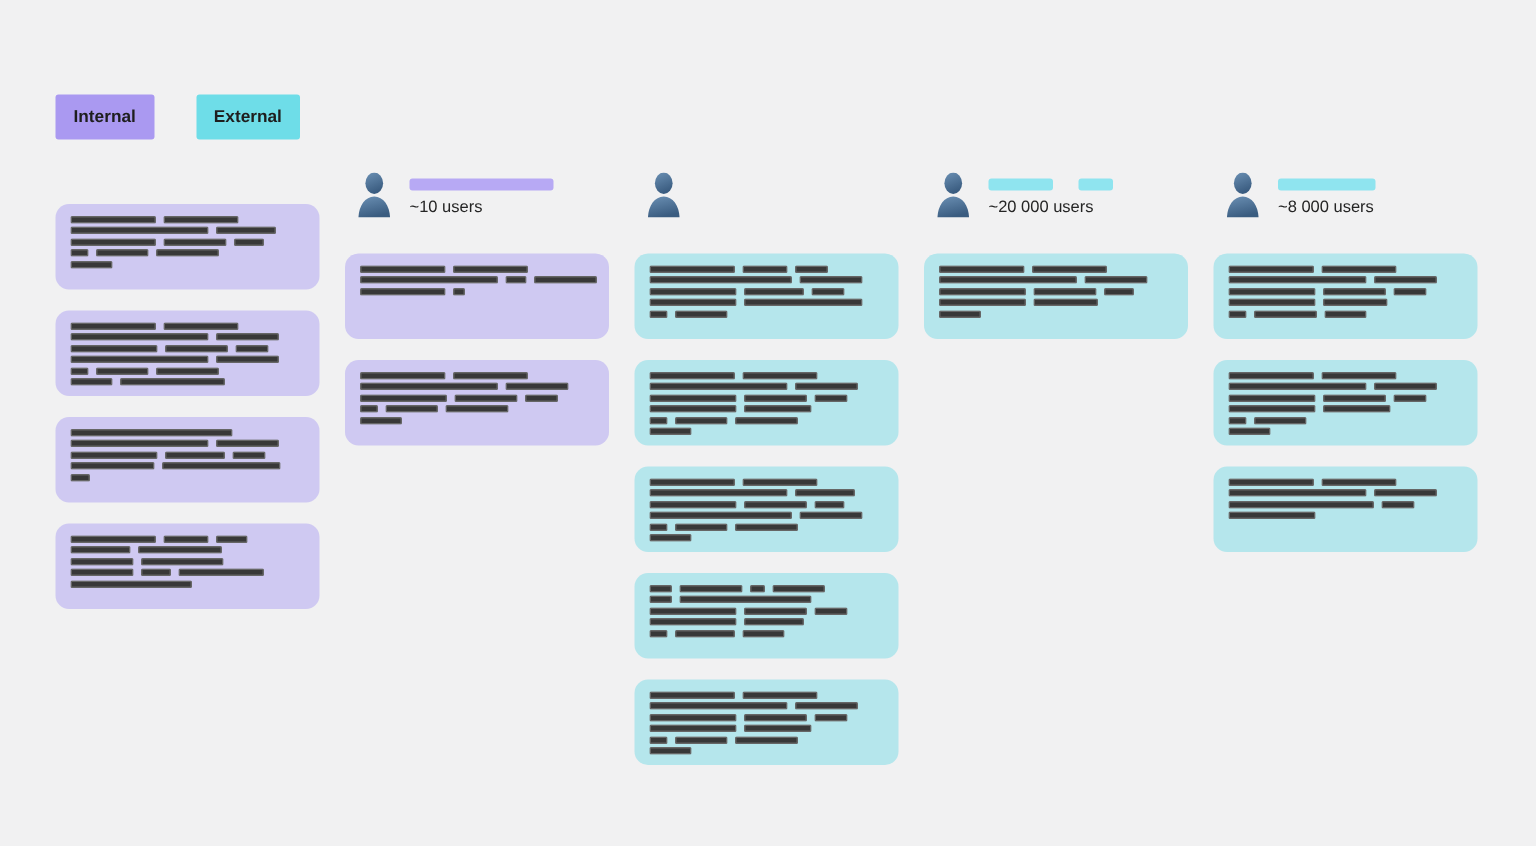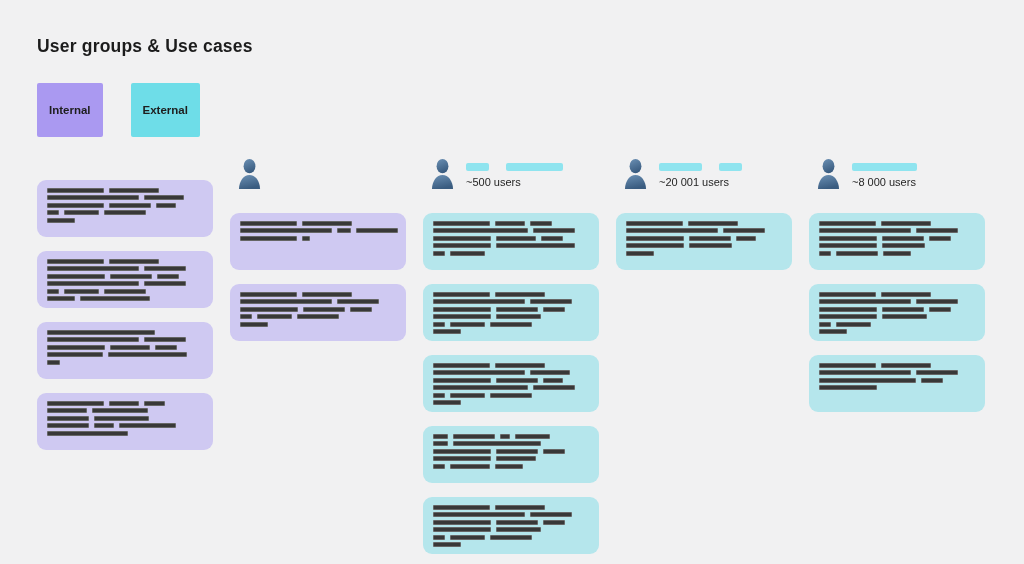--- a/index.html
+++ b/index.html
@@ -4,21 +4,21 @@
 <style>
   html,body{margin:0;padding:0}
   body{
     width:1024px;height:564px;overflow:hidden;
     background:#f1f1f2;
     font-family:"Liberation Sans", sans-serif;
   }
   .canvas{padding:36px 0 0 37px;position:relative}
   .page-title{margin:0;font-size:17.5px;line-height:20px;font-weight:700;color:#1c1c1c;letter-spacing:.2px}
   .legend{display:flex;gap:28px;margin-top:27px}
-  .chip{height:22px;padding:16px 12px;display:inline-flex;align-items:center;
+  .chip{height:22px;padding:4px 12px;display:inline-flex;align-items:center;
         font-size:11.5px;font-weight:700;color:#1e1e1e;border-radius:2px}
   .columns{display:flex;gap:17px;margin-top:22px}
   .column{width:176px;flex:none}
   .col-header{display:flex;height:33px}
   .person{width:23px;height:30px;margin-left:8px;flex:none}
   .header-right{margin-left:12px;padding-top:4px}
   .bars{display:flex;gap:17px;height:8px}
   .hbar{height:8px;border-radius:2px;flex:none}
   .users-label{font-size:11px;color:#252525;margin-top:5px;white-space:nowrap}
   .cards{margin-top:21px}
@@ -36,21 +36,20 @@
 <svg width="0" height="0" style="position:absolute" aria-hidden="true">
   <defs>
     <linearGradient id="persongrad" x1="0" y1="0" x2="0.35" y2="1">
       <stop id="pg-top" offset="0" stop-color="#6b90b4"></stop>
       <stop id="pg-bottom" offset="1" stop-color="#3a5c80"></stop>
     </linearGradient>
   </defs>
 </svg>
 
 <div class="canvas">
-  <h1 class="page-title">User groups &amp; Use cases</h1>
 
   <div class="legend">
     <span class="chip" id="chip-internal" style="background: rgb(170, 153, 241);">Internal</span>
     <span class="chip" id="chip-external" style="background: rgb(110, 221, 232);">External</span>
   </div>
 
   <div class="columns" id="columns">
       <div class="column">
         <div class="cards">
           <div class="card internal">
@@ -139,89 +138,88 @@
               <span class="seg" style="width: 42px;"></span>
               <span class="seg" style="width: 55px;"></span>
             </div>
             <div class="rline">
               <span class="seg" style="width: 42px;"></span>
               <span class="seg" style="width: 20px;"></span>
               <span class="seg" style="width: 57px;"></span>
             </div>
             <div class="rline">
               <span class="seg" style="width: 81px;"></span>
-            </div>
-          </div>
-        </div>
-      </div>
-      <div class="column">
-        <div class="col-header">
-          <svg class="person" viewBox="0 0 23 31">
-            <g fill="url(#persongrad)">
-              <ellipse cx="11.5" cy="7.4" rx="6.1" ry="7.4"></ellipse>
-              <path d="M0.6,31 C0.9,23 5.3,16.6 11.5,16.6 C17.7,16.6 22.1,23 22.4,31 Z"></path>
-            </g>
-          </svg>
-        </div>
-        <div class="cards">
-          <div class="card internal">
-            <div class="rline">
-              <span class="seg" style="width: 57px;"></span>
-              <span class="seg" style="width: 50px;"></span>
-            </div>
-            <div class="rline">
-              <span class="seg" style="width: 92px;"></span>
-              <span class="seg" style="width: 14px;"></span>
-              <span class="seg" style="width: 42px;"></span>
-            </div>
-            <div class="rline">
-              <span class="seg" style="width: 57px;"></span>
-              <span class="seg" style="width: 8px;"></span>
-            </div>
-          </div>
-          <div class="card internal">
-            <div class="rline">
-              <span class="seg" style="width: 57px;"></span>
-              <span class="seg" style="width: 50px;"></span>
-            </div>
-            <div class="rline">
-              <span class="seg" style="width: 92px;"></span>
-              <span class="seg" style="width: 42px;"></span>
-            </div>
-            <div class="rline">
-              <span class="seg" style="width: 58px;"></span>
-              <span class="seg" style="width: 42px;"></span>
-              <span class="seg" style="width: 22px;"></span>
-            </div>
-            <div class="rline">
-              <span class="seg" style="width: 12px;"></span>
-              <span class="seg" style="width: 35px;"></span>
-              <span class="seg" style="width: 42px;"></span>
-            </div>
-            <div class="rline">
-              <span class="seg" style="width: 28px;"></span>
             </div>
           </div>
         </div>
       </div>
       <div class="column">
         <div class="col-header">
           <svg class="person" viewBox="0 0 23 31">
             <g fill="url(#persongrad)">
               <ellipse cx="11.5" cy="7.4" rx="6.1" ry="7.4"></ellipse>
               <path d="M0.6,31 C0.9,23 5.3,16.6 11.5,16.6 C17.7,16.6 22.1,23 22.4,31 Z"></path>
             </g>
           </svg>
           <div class="header-right">
             <div class="bars">
-              <span class="hbar" style="width:23px;background:#8fe4ef"></span>
-              <span class="hbar" style="width:57px;background:#8fe4ef"></span>
-            </div>
-            <div class="users-label">~500 users</div>
-          </div>
+              <span class="hbar" style="width:96px;background:#b7a9f4"></span>
+            </div>
+            <div class="users-label">~10 users</div>
+          </div>
+        </div>
+        <div class="cards">
+          <div class="card internal">
+            <div class="rline">
+              <span class="seg" style="width: 57px;"></span>
+              <span class="seg" style="width: 50px;"></span>
+            </div>
+            <div class="rline">
+              <span class="seg" style="width: 92px;"></span>
+              <span class="seg" style="width: 14px;"></span>
+              <span class="seg" style="width: 42px;"></span>
+            </div>
+            <div class="rline">
+              <span class="seg" style="width: 57px;"></span>
+              <span class="seg" style="width: 8px;"></span>
+            </div>
+          </div>
+          <div class="card internal">
+            <div class="rline">
+              <span class="seg" style="width: 57px;"></span>
+              <span class="seg" style="width: 50px;"></span>
+            </div>
+            <div class="rline">
+              <span class="seg" style="width: 92px;"></span>
+              <span class="seg" style="width: 42px;"></span>
+            </div>
+            <div class="rline">
+              <span class="seg" style="width: 58px;"></span>
+              <span class="seg" style="width: 42px;"></span>
+              <span class="seg" style="width: 22px;"></span>
+            </div>
+            <div class="rline">
+              <span class="seg" style="width: 12px;"></span>
+              <span class="seg" style="width: 35px;"></span>
+              <span class="seg" style="width: 42px;"></span>
+            </div>
+            <div class="rline">
+              <span class="seg" style="width: 28px;"></span>
+            </div>
+          </div>
+        </div>
+      </div>
+      <div class="column">
+        <div class="col-header">
+          <svg class="person" viewBox="0 0 23 31">
+            <g fill="url(#persongrad)">
+              <ellipse cx="11.5" cy="7.4" rx="6.1" ry="7.4"></ellipse>
+              <path d="M0.6,31 C0.9,23 5.3,16.6 11.5,16.6 C17.7,16.6 22.1,23 22.4,31 Z"></path>
+            </g>
+          </svg>
         </div>
         <div class="cards">
           <div class="card external">
             <div class="rline">
               <span class="seg" style="width: 57px;"></span>
               <span class="seg" style="width: 30px;"></span>
               <span class="seg" style="width: 22px;"></span>
             </div>
             <div class="rline">
               <span class="seg" style="width: 95px;"></span>
@@ -356,21 +354,21 @@
             <g fill="url(#persongrad)">
               <ellipse cx="11.5" cy="7.4" rx="6.1" ry="7.4"></ellipse>
               <path d="M0.6,31 C0.9,23 5.3,16.6 11.5,16.6 C17.7,16.6 22.1,23 22.4,31 Z"></path>
             </g>
           </svg>
           <div class="header-right">
             <div class="bars">
               <span class="hbar" style="width:43px;background:#8fe4ef"></span>
               <span class="hbar" style="width:23px;background:#8fe4ef"></span>
             </div>
-            <div class="users-label">~20 001 users</div>
+            <div class="users-label">~20 000 users</div>
           </div>
         </div>
         <div class="cards">
           <div class="card external">
             <div class="rline">
               <span class="seg" style="width: 57px;"></span>
               <span class="seg" style="width: 50px;"></span>
             </div>
             <div class="rline">
               <span class="seg" style="width: 92px;"></span>

